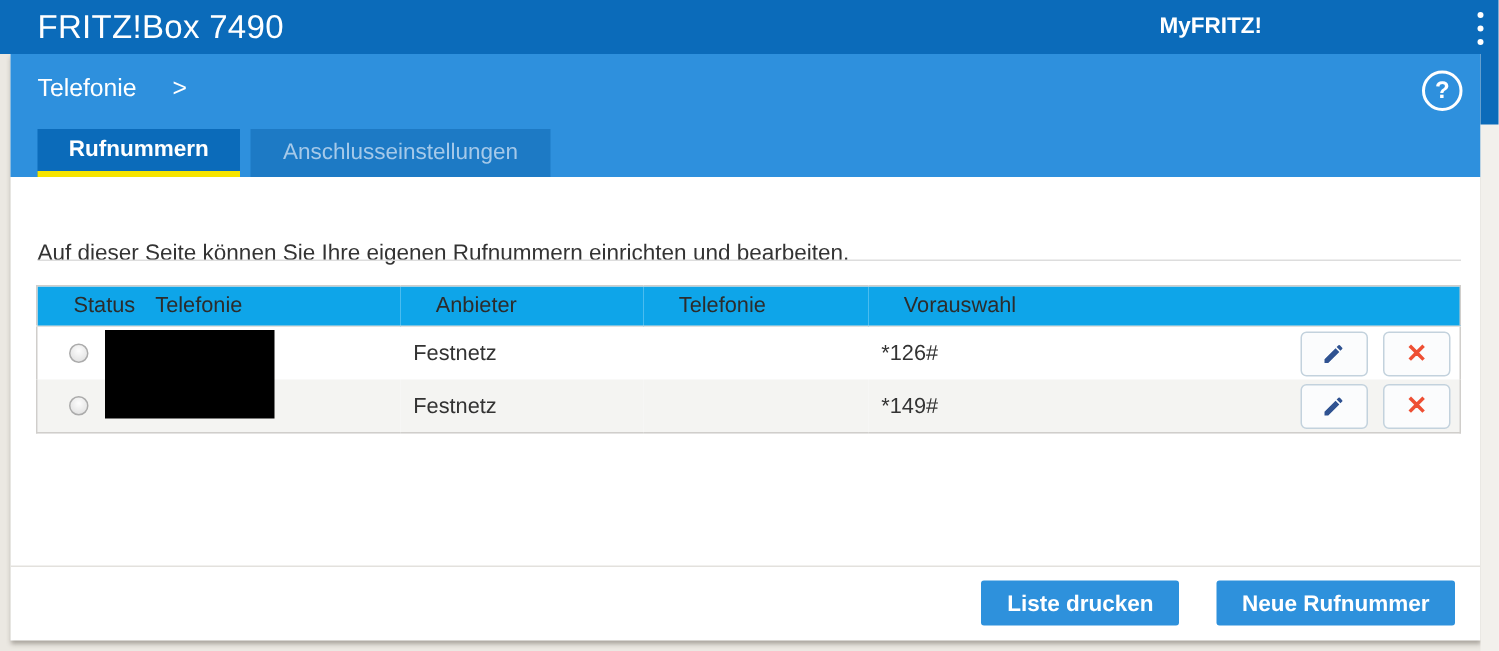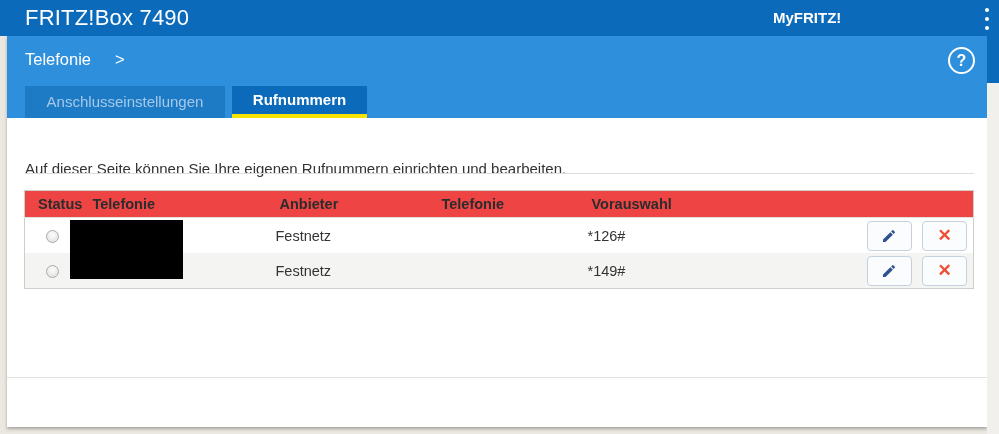--- a/index.html
+++ b/index.html
@@ -66,22 +66,22 @@
   
   .intro{position:absolute;left:18px;top:104px;font-size:15px;color:#333;margin-top:20px;}
   .divider{position:absolute;left:18px;top:137px;width:949px;height:1px;background:#ddd;}
   
   .numtable{
     position:absolute;left:17px;top:154px;width:950px;
     border-collapse:collapse;table-layout:fixed;font-size:14.5px;color:#333;
     border:1px solid #d0cecb;
   }
   .numtable th{
-    height:26px;background:#ef4444;font-weight:bold;text-align:left;
-    padding:0 0 0 13px;border-bottom:1px solid #e2e1de;color:#2c2c2c;
+    height:26px;background:#0ea5e9;font-weight:normal;text-align:left;
+    padding:0 0 0 24px;border-bottom:1px solid #e2e1de;color:#2c2c2c;
   }
   .numtable td{height:35px;padding:0 0 0 9px;vertical-align:middle;}
   .numtable tr.row-alt td{background:#f4f4f2;}
   .col-status{width:55px;}
   .col-number{width:187px;}
   .col-line{width:162px;}
   .col-provider{width:150px;}
   .col-presel{width:143px;}
   .cell-status{text-align:center;padding:0 !important;}
   .radio{
@@ -126,22 +126,22 @@
 
 <div class="panel">
 
   <div class="band">
     <div class="breadcrumb">
       <span class="crumb-link">Telefonie</span>
       <span>&gt;</span>
     </div>
     <div class="help">?</div>
     <div class="tabs">
+      <div class="tab active">Rufnummern</div>
       <div class="tab inactive">Anschlusseinstellungen</div>
-      <div class="tab active">Rufnummern</div>
     </div>
   </div>
 
   <div class="intro">Auf dieser Seite können Sie Ihre eigenen Rufnummern einrichten und bearbeiten.</div>
   <div class="divider"></div>
 
   <table class="numtable">
     <colgroup>
       <col class="col-status">
         <col class="col-number">
@@ -194,14 +194,18 @@
               <span class="x-glyph">✕</span>
             </span>
         </td>
       </tr>
     </tbody>
   </table>
 
   <div class="redaction"></div>
 
   <div class="footer-divider"></div>
+  <div class="footer">
+    <button class="action-btn">Liste drucken</button>
+    <button class="action-btn">Neue Rufnummer</button>
+  </div>
 
 </div>
 
 </body></html>

